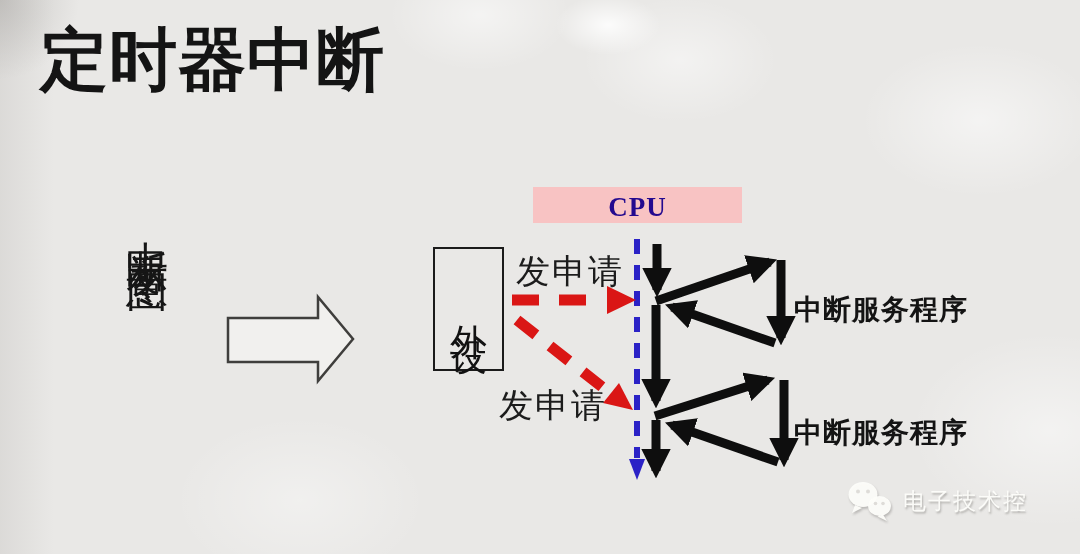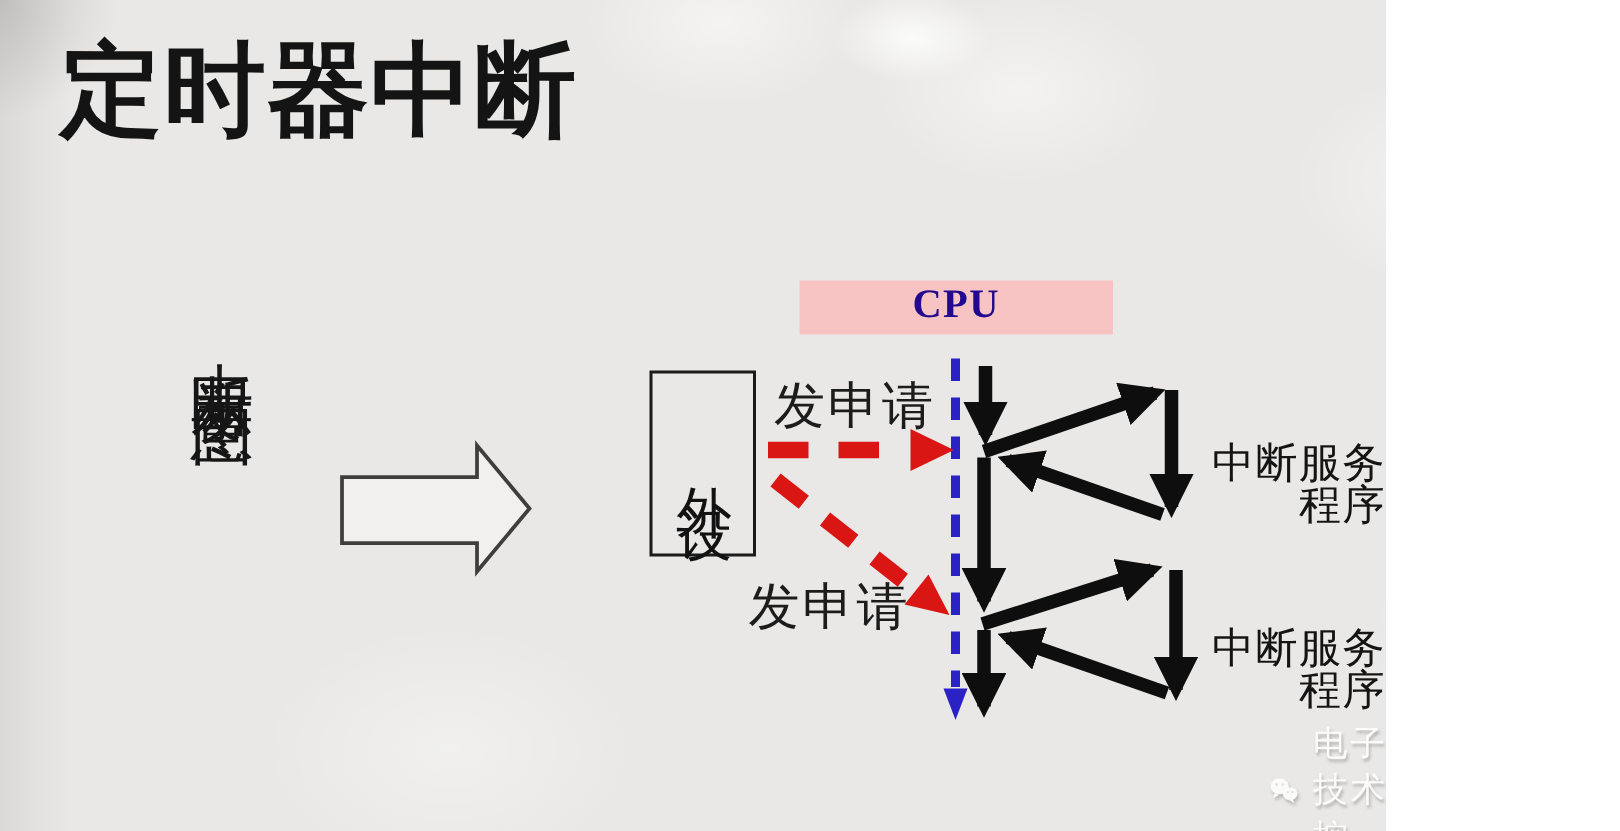--- a/index.html
+++ b/index.html
@@ -1,21 +1,21 @@
 <!DOCTYPE html>
 <html><head>
 <meta charset="utf-8">
 <style>
   * { margin: 0; padding: 0; box-sizing: border-box; }
   html, body { width: 1080px; height: 554px; }
   body { font-family: "Liberation Serif", "DejaVu Serif", serif; }
 
   .slide {
     position: relative;
-    width: 924px;
+    width: 1080px;
     height: 554px;
     overflow: hidden;
     background:
       radial-gradient(ellipse 70px 40px at 608px 25px, rgba(255,255,255,.85), rgba(255,255,255,0) 75%),
       radial-gradient(ellipse 140px 90px at 680px 60px, rgba(255,255,255,.45), rgba(255,255,255,0) 70%),
       radial-gradient(ellipse 170px 110px at 980px 120px, rgba(255,255,255,.5), rgba(255,255,255,0) 70%),
       radial-gradient(ellipse 200px 140px at 1050px 430px, rgba(255,255,255,.45), rgba(255,255,255,0) 70%),
       radial-gradient(ellipse 130px 80px at 480px 15px, rgba(255,255,255,.5), rgba(255,255,255,0) 70%),
       radial-gradient(ellipse 180px 120px at 300px 500px, rgba(255,255,255,.35), rgba(255,255,255,0) 70%),
       radial-gradient(circle 110px at 0px 0px, rgba(122,119,115,.28), rgba(122,119,115,0) 72%),
@@ -67,21 +67,21 @@
     line-height: 1;
     color: #121212;
   }
 
   .cpu-box {
     position: absolute;
     left: 533px; top: 187px;
     width: 209px; height: 36px;
     background: #f8c3c3;
     display: flex;
-    align-items: flex-start;
+    align-items: flex-end;
     justify-content: center;
     font-size: 27px;
     font-weight: bold;
     letter-spacing: 1px;
     color: #23098f;
   }
 
   .request-label {
     position: absolute;
     font-size: 34px;
@@ -89,21 +89,21 @@
     letter-spacing: 2px;
     color: #1c1c1c;
     line-height: 1;
   }
   .request-1 { left: 516px; top: 255px; }
   .request-2 { left: 499px; top: 389px; }
 
   .isr-label {
     position: absolute;
     font-size: 28px;
-    font-weight: 400;
+    font-weight: 700;
     letter-spacing: 1px;
     color: #141414;
     line-height: 1;
     text-align: right;
   }
   .isr-1 { left: 794px; top: 296px; }
   .isr-2 { left: 794px; top: 419px; }
 
   .watermark {
     position: absolute;

